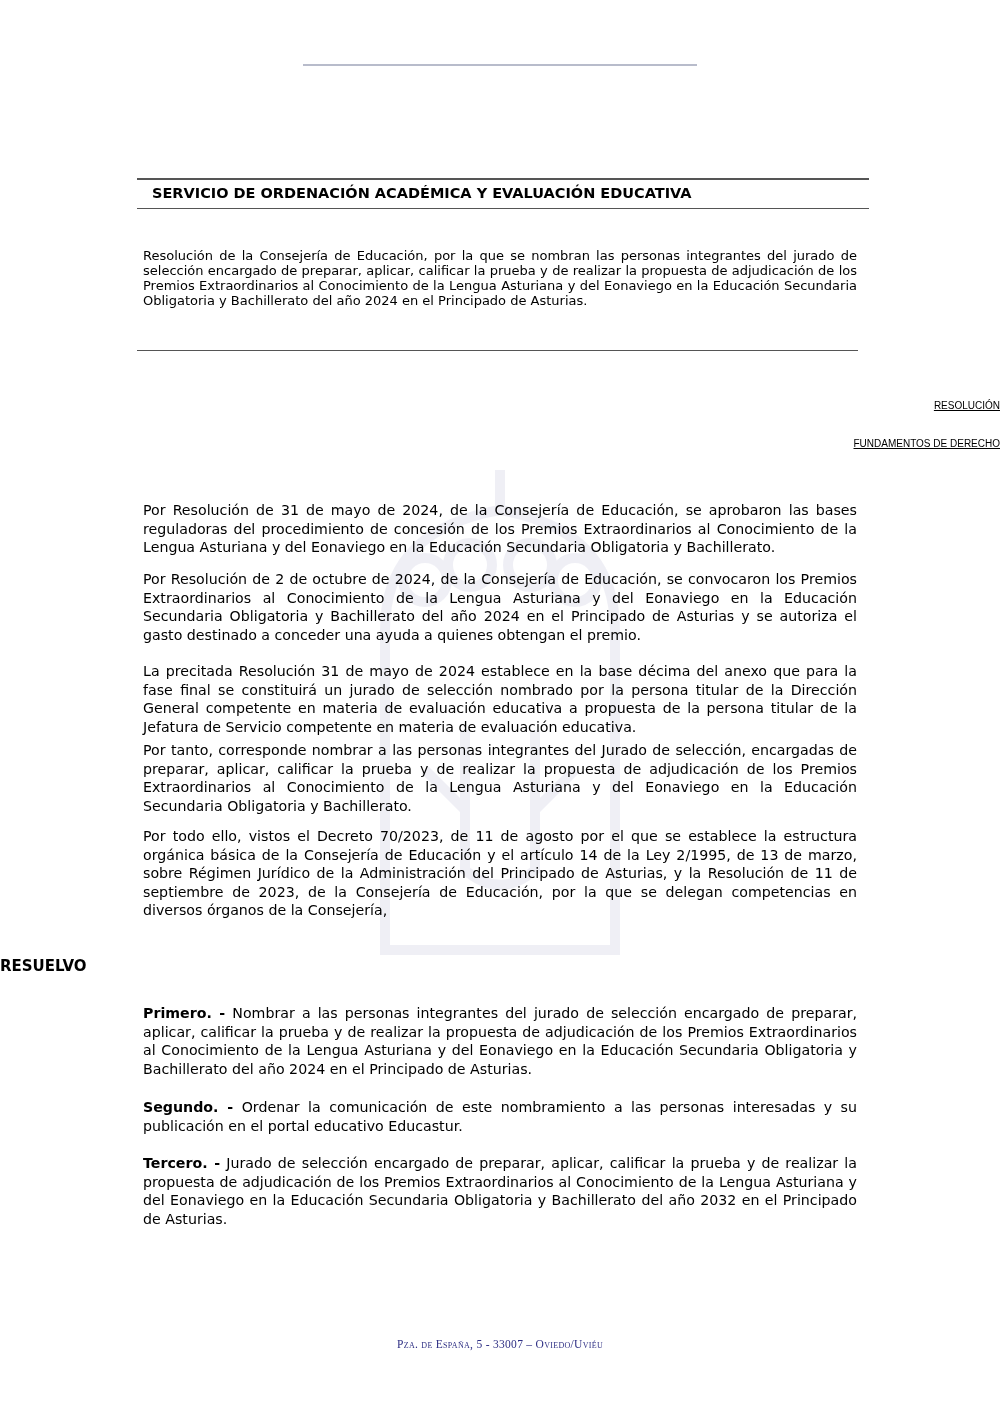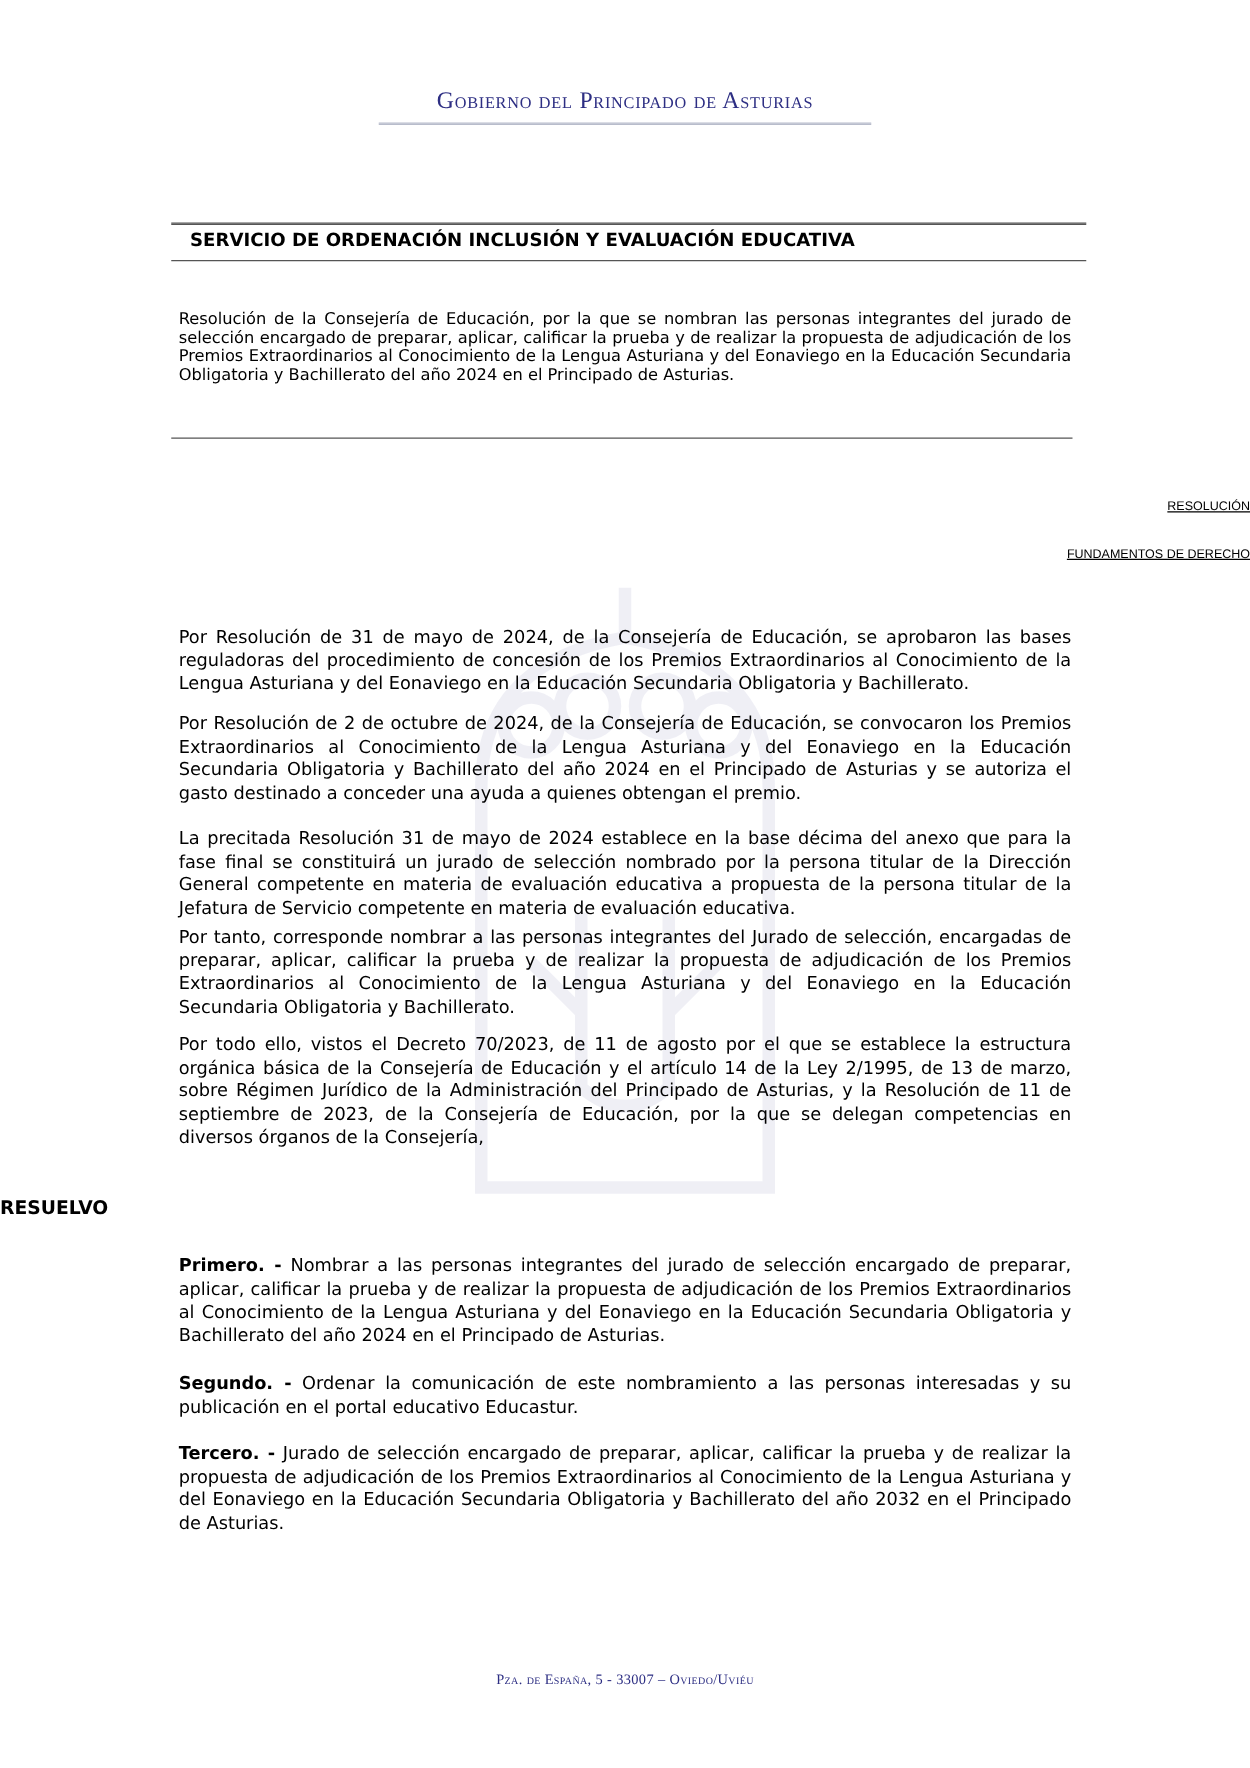--- a/index.html
+++ b/index.html
@@ -33,42 +33,41 @@
 
   .watermark { position: absolute; left: 365px; top: 470px; width: 270px; height: 500px; opacity: 0.07; }
 
   .footer { position: absolute; left: 0; right: 0; top: 1338px; text-align: center;
             font-family: "Liberation Serif", serif; color: #2d2e83; font-size: 11.5px; font-variant: small-caps; letter-spacing: 0.3px; }
 </style>
 </head>
 <body>
 
 <div class="letterhead">
-  <div class="lh-title">Gobierno del Principado de Asturias</div>
   <div class="lh-rule"></div>
   <div class="lh-rule"></div>
 </div>
 
 <svg class="watermark" viewBox="0 0 270 500">
   <g fill="none" stroke="#2d2e83" stroke-width="10">
     <path d="M20 480 L20 160 Q20 60 135 40 Q250 60 250 160 L250 480 Z"></path>
     <circle cx="60" cy="110" r="22"></circle>
       <circle cx="105" cy="95" r="22"></circle>
     <circle cx="165" cy="95" r="22"></circle>
       <circle cx="210" cy="110" r="22"></circle>
     <path d="M135 0 L135 40"></path>
     <path d="M100 260 L100 400 Q135 430 170 400 L170 260"></path>
     <path d="M60 300 L100 340 M210 300 L170 340"></path>
   </g>
 </svg>
 
 <div class="hdr-block">
   <div class="hdr-rule"></div>
   <div class="hdr-rule"></div>
-  <div class="hdr-line">SERVICIO DE ORDENACIÓN INCLUSIÓN Y EVALUACIÓN EDUCATIVA</div>
+  <div class="hdr-line">SERVICIO DE ORDENACIÓN ACADÉMICA Y EVALUACIÓN EDUCATIVA</div>
   <div class="hdr-rule"></div>
 </div>
 
 <div class="summary">Resolución de la Consejería de Educación, por la que se nombran las personas integrantes del jurado de selección encargado de preparar, aplicar, calificar la prueba y de realizar la propuesta de adjudicación de los Premios Extraordinarios al Conocimiento de la Lengua Asturiana y del Eonaviego en la Educación Secundaria Obligatoria y Bachillerato del año 2024 en el Principado de Asturias.</div>
 <div class="summary-rule"></div>
 
 <div class="centered" style="top:400px;">RESOLUCIÓN</div>
 <div class="centered" style="top:438px;">FUNDAMENTOS DE DERECHO</div>
 
 <div class="para" style="top:477px;margin-top:24px;">Por Resolución de 31 de mayo de 2024, de la Consejería de Educación, se aprobaron las bases reguladoras del procedimiento de concesión de los Premios Extraordinarios al Conocimiento de la Lengua Asturiana y del Eonaviego en la Educación Secundaria Obligatoria y Bachillerato.</div>

